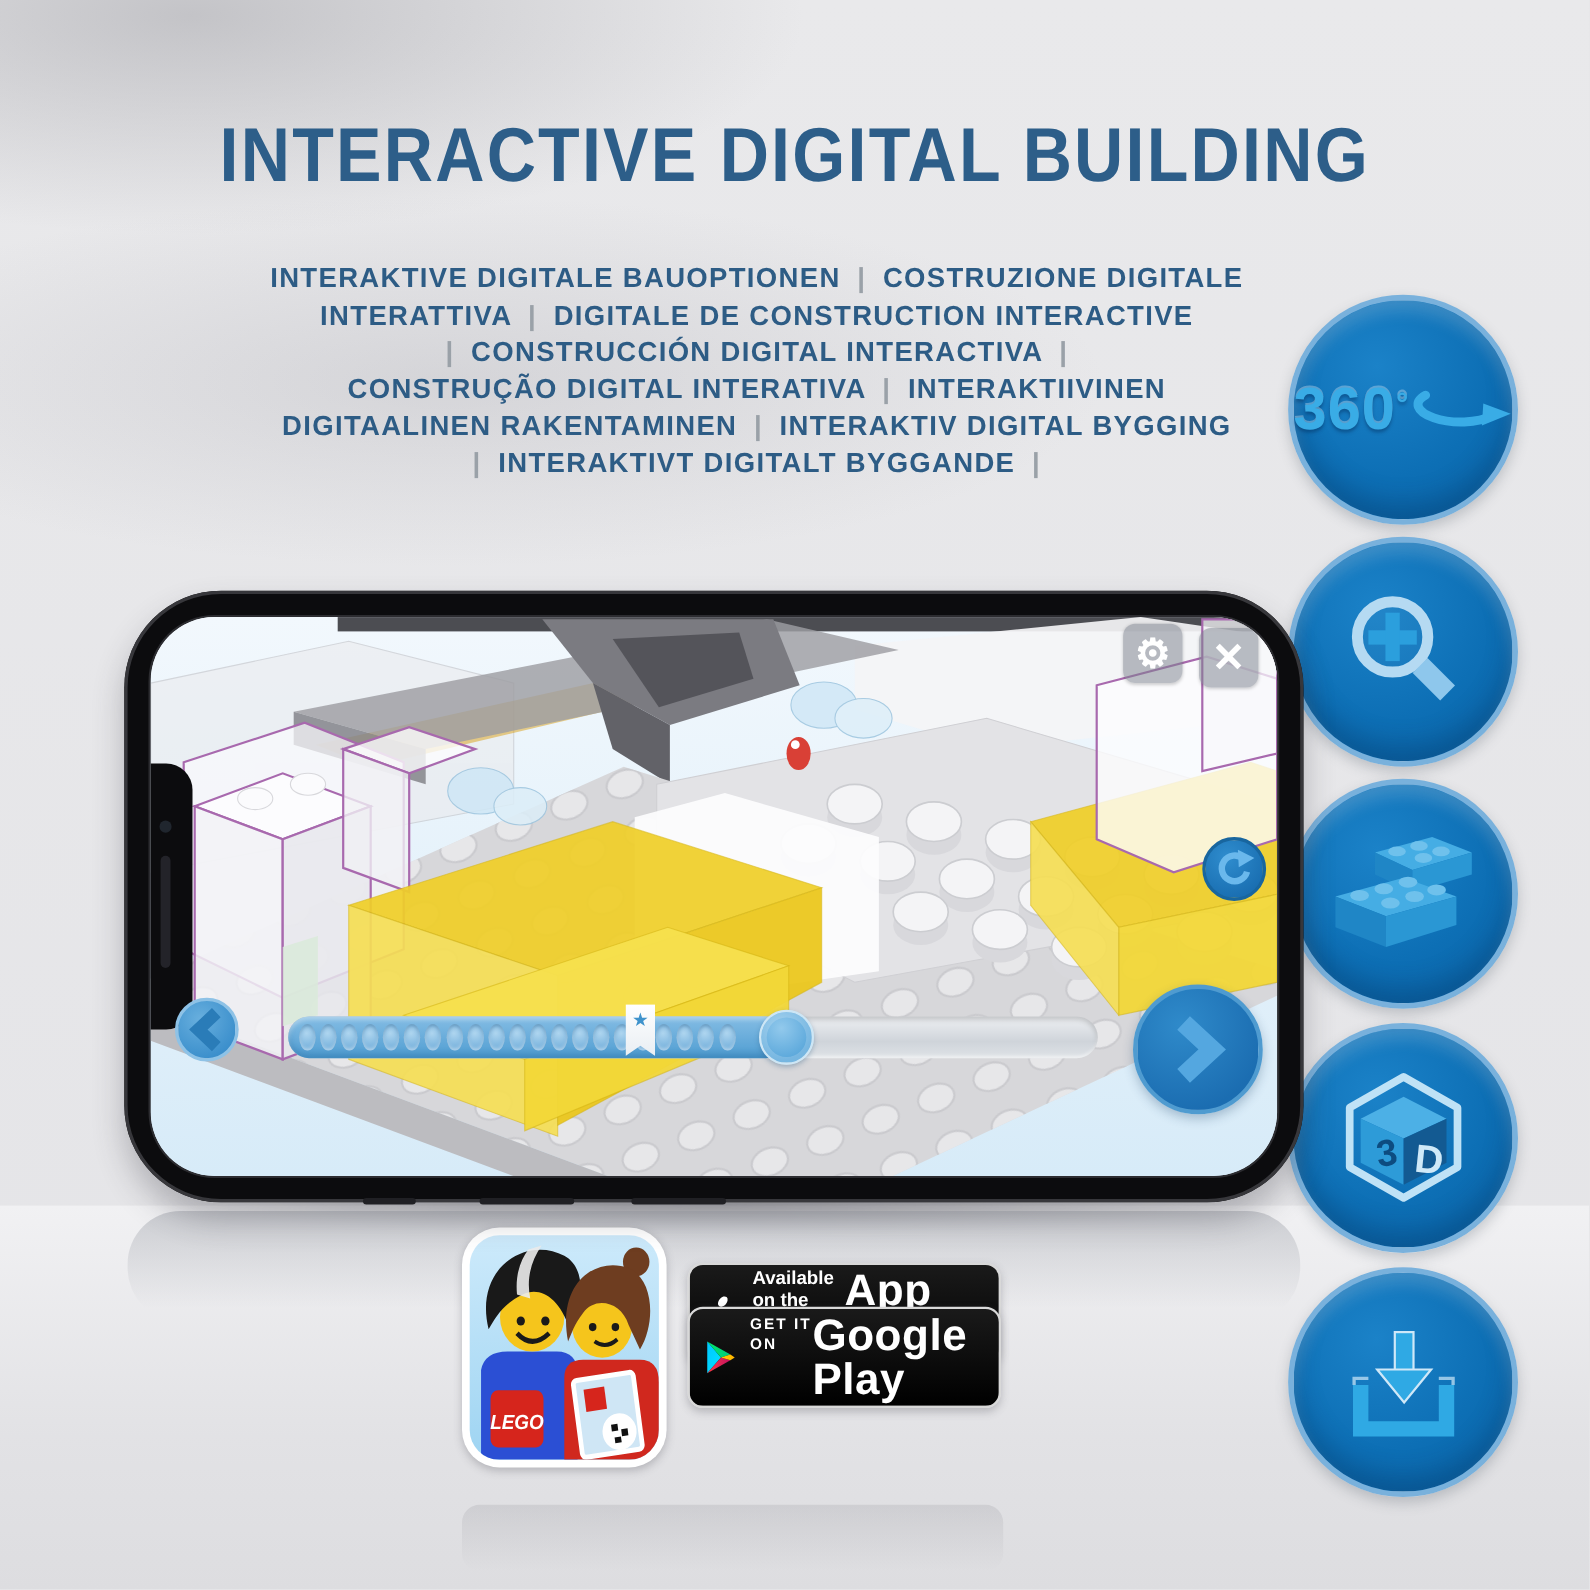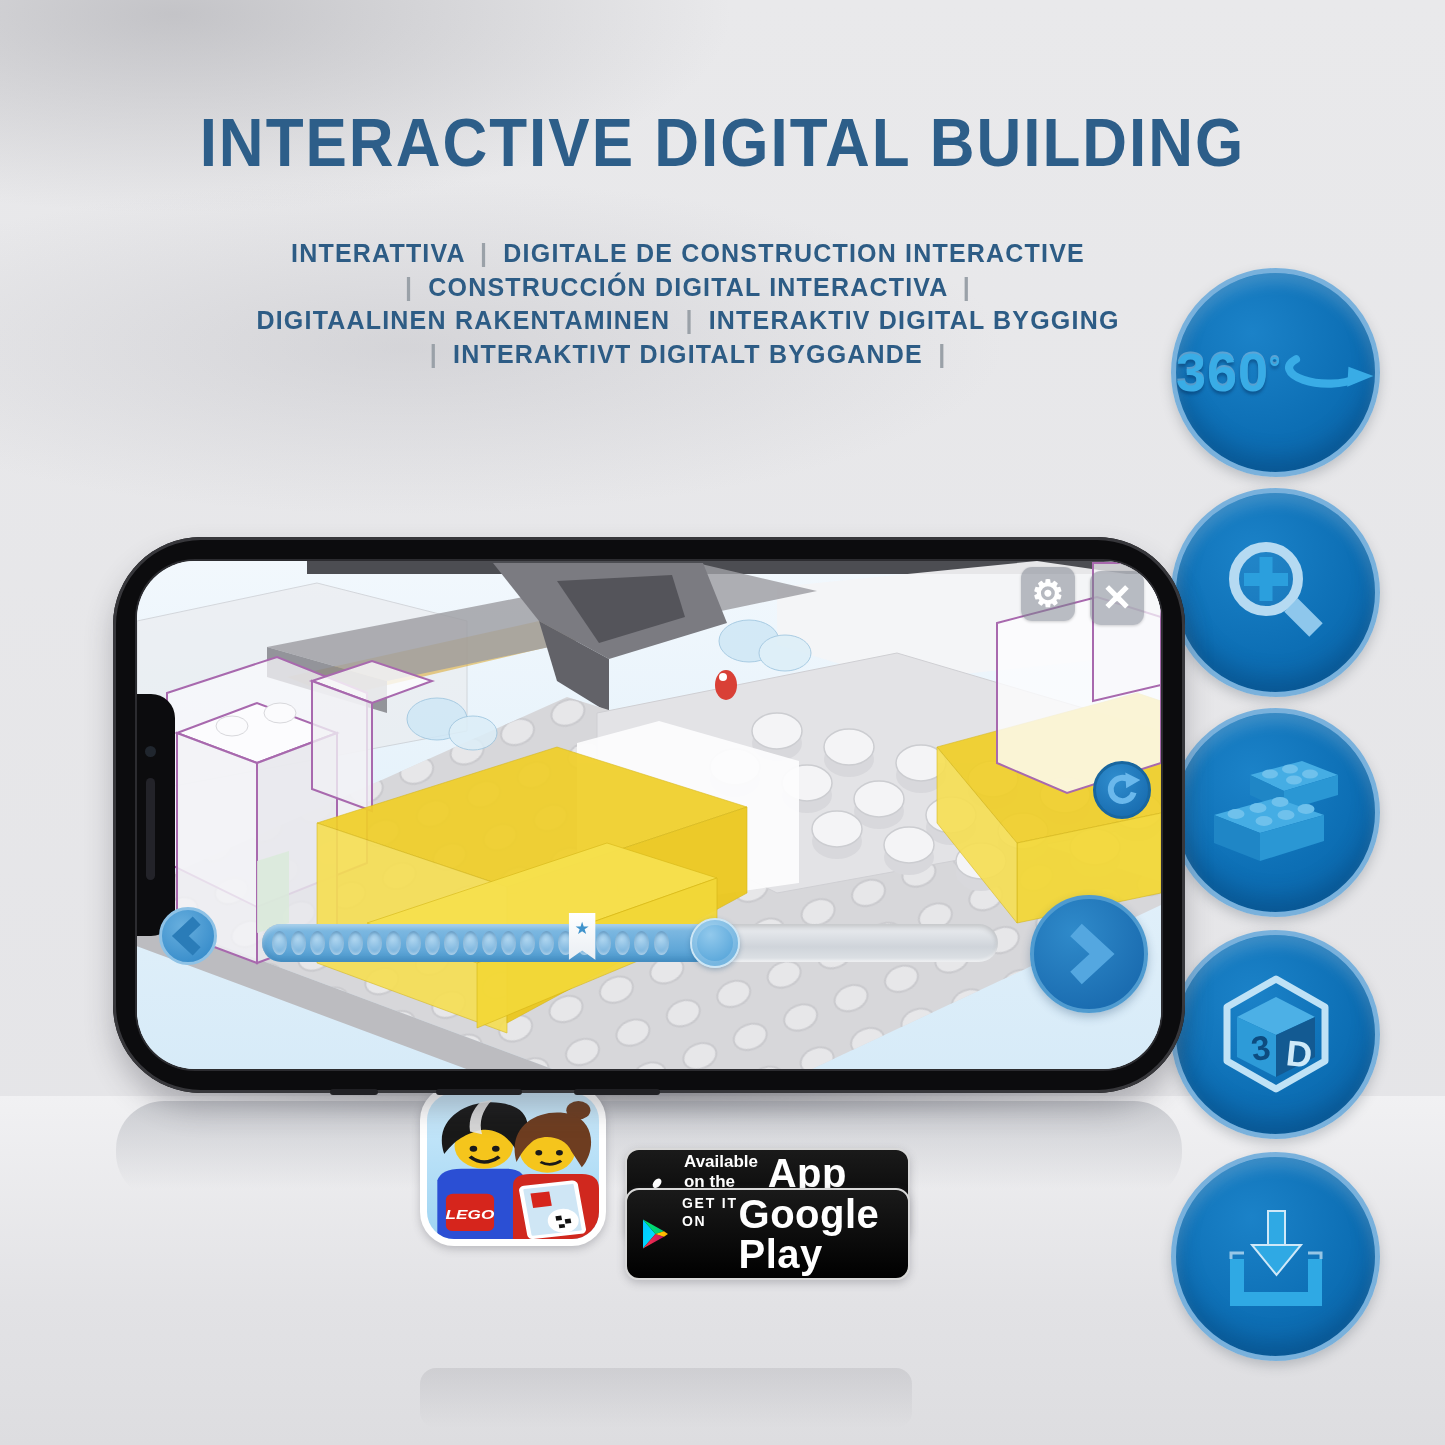--- a/index.html
+++ b/index.html
@@ -70,43 +70,45 @@
     box-shadow:inset 0 -2px 3px rgba(255,255,255,.4), inset 0 2px 3px rgba(25,85,135,.35);}
   .bookmark{position:absolute;top:-11px;width:27px;height:47px;transform:translateX(-50%);
     background:linear-gradient(180deg,#ffffff,#e9eef3);
     clip-path:polygon(0 0,100% 0,100% 100%,50% 80%,0 100%);
     display:flex;justify-content:center;box-shadow:0 1px 2px rgba(0,0,0,.2);}
   .bookmark .star{color:#3f93cc;font-size:17px;margin-top:5px;font-family:"DejaVu Sans",sans-serif;}
   .thumb{position:absolute;top:50%;transform:translate(-50%,-50%);width:50px;height:50px;border-radius:50%;
     background:radial-gradient(circle at 40% 32%, #92c9ec, #58a6da 72%);border:2px solid #cde6f5;
     box-shadow:0 2px 5px rgba(40,90,130,.35), inset 0 0 0 5px rgba(255,255,255,.18);}
   
-  .lego-icon{position:absolute;left:420px;top:1086px;width:186px;height:160px;z-index:2;border-radius:34px;
+  .lego-icon{position:absolute;left:420px;top:1116px;width:186px;height:218px;z-index:2;border-radius:34px;
     background:#fff;padding:7px;box-shadow:0 3px 8px rgba(80,80,90,.3);}
   .lego-icon-inner{width:100%;height:100%;border-radius:27px;overflow:hidden;
     background:linear-gradient(180deg,#cdeafb,#9ed4f2);}
   .store-badge{position:absolute;left:625px;width:285px;height:92px;z-index:2;border-radius:14px;
     background:linear-gradient(180deg,#1a1a1a,#000);border:2px solid #d8d8d8;color:#fff;
     display:flex;align-items:center;padding:0 14px;box-shadow:0 3px 8px rgba(80,80,90,.3);}
   .badge-text{display:flex;flex-direction:row;justify-content:center;margin-left:12px;}
   .as-tagline{font-size:17px;font-weight:bold;line-height:20px;}
   .as-store{font-size:40px;font-weight:bold;line-height:42px;letter-spacing:0.5px;}
   .gp-tagline{font-size:14px;letter-spacing:1.8px;line-height:18px;font-weight:bold;}
   .gp-store{font-size:40px;font-weight:bold;line-height:40px;letter-spacing:0.5px;}
 </style>
 </head>
 <body>
 
 <div class="canvas">
   <div class="floor"></div>
 
   <div class="title">INTERACTIVE DIGITAL BUILDING</div>
   <div class="subtitle">
+      <div class="sub-line">INTERAKTIVE DIGITALE BAUOPTIONEN <span class="sep">|</span> COSTRUZIONE DIGITALE</div>
       <div class="sub-line">INTERATTIVA <span class="sep">|</span> DIGITALE DE CONSTRUCTION INTERACTIVE</div>
       <div class="sub-line"><span class="sep">|</span> CONSTRUCCIÓN DIGITAL INTERACTIVA <span class="sep">|</span></div>
+      <div class="sub-line">CONSTRUÇÃO DIGITAL INTERATIVA <span class="sep">|</span> INTERAKTIIVINEN</div>
       <div class="sub-line">DIGITAALINEN RAKENTAMINEN <span class="sep">|</span> INTERAKTIV DIGITAL BYGGING</div>
       <div class="sub-line"><span class="sep">|</span> INTERAKTIVT DIGITALT BYGGANDE <span class="sep">|</span></div>
     </div>
 
   <div class="fcircle" style="top:268px">
     <div class="g360"><span>360</span><sup>°</sup></div>
     <svg width="150" height="52" viewBox="0 0 150 52">
       <path d="M24,4 C6,14 10,28 36,37 C62,46 100,45 121,34" stroke="#39ace6" stroke-width="13" fill="none" stroke-linecap="round"></path>
       <polygon points="108,16 148,31 106,48" fill="#39ace6"></polygon>
     </svg>

